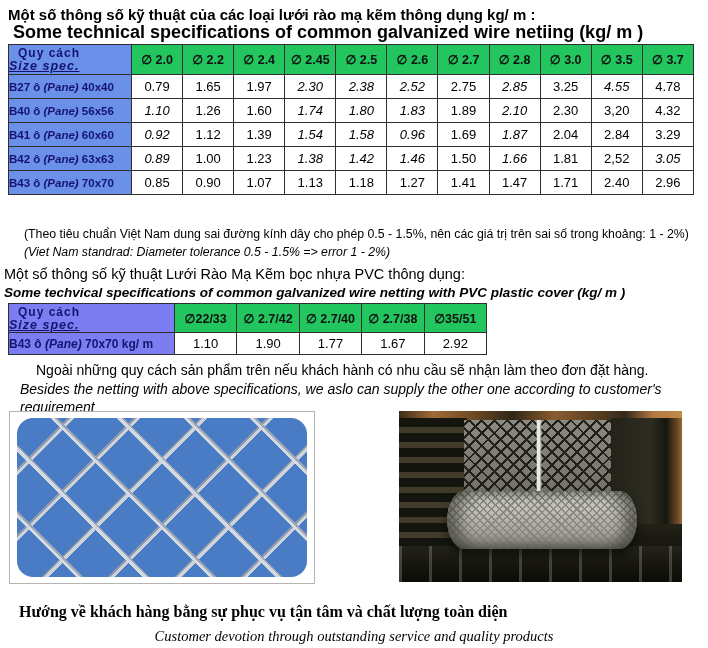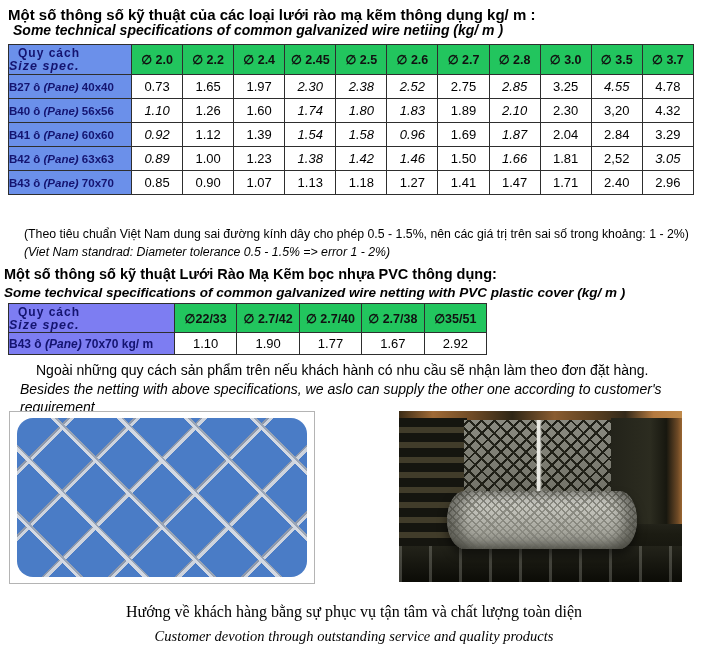--- a/index.html
+++ b/index.html
@@ -6,45 +6,45 @@
     --t1bg:#6b90ea;
     --t2bg:#7d7df2;
     --ink:#141470;
     --fence:#4a7cc6;
   }
   html,body{margin:0;padding:0;background:#fff;}
   body{width:708px;height:648px;position:relative;font-family:"Liberation Sans",sans-serif;color:#000;overflow:hidden;}
   .page{position:absolute;inset:0;}
 
   .title1{position:absolute;left:8px;top:6px;font-size:15px;font-weight:bold;white-space:nowrap;}
-  .title2{position:absolute;left:13px;top:22px;font-size:14px;font-weight:bold;font-style:italic;white-space:nowrap;}
+  .title2{position:absolute;left:13px;top:22px;font-size:18px;font-weight:bold;white-space:nowrap;}
 
   table.spec{position:absolute;border-collapse:collapse;table-layout:fixed;}
   table.spec th,table.spec td{border:1px solid #2e2e2e;padding:0;vertical-align:middle;}
   table.t1{left:8px;top:44px;width:686px;}
   table.t2{left:8px;top:303px;width:479px;}
   table.t1 thead tr{height:30px;} table.t1 tbody tr{height:24px;}
   table.t2 thead tr{height:29px;} table.t2 tbody tr{height:22px;}
   th.corner{text-align:left;padding:1px 0 1px 6px;}
   table.t1 th.corner{width:122px;background:var(--t1bg);}
   table.t2 th.corner{width:165px;background:var(--t2bg);}
   th.corner .c1{font-size:12px;font-weight:bold;color:var(--ink);letter-spacing:1px;line-height:14px;margin-left:9px;}
-  th.corner .c2{font-size:12.5px;font-weight:bold;font-style:italic;color:var(--ink);letter-spacing:1px;line-height:13px;}
+  th.corner .c2{font-size:12.5px;font-weight:bold;font-style:italic;color:var(--ink);letter-spacing:1px;line-height:13px;text-decoration:underline;}
   th.colh{font-size:12.5px;font-weight:bold;color:#111;text-align:center;background:#22c55e;white-space:nowrap;}
   td.label{font-size:11.5px;font-weight:bold;color:var(--ink);padding-left:5px;white-space:nowrap;}
   table.t1 td.label{background:var(--t1bg);}
   table.t2 td.label{background:var(--t2bg);font-size:12px;}
   td.label .pane{font-style:italic;}
   td.val{font-size:13px;text-align:center;background:#fff;}
   td.val.it{font-style:italic;}
 
   .note-vi{position:absolute;left:24px;top:227px;font-size:12.3px;white-space:nowrap;}
   .note-en{position:absolute;left:24px;top:245px;font-size:12.3px;font-style:italic;white-space:nowrap;}
 
-  .h2vi{position:absolute;left:4px;top:266px;font-size:14.5px;font-weight:bold;white-space:nowrap;}
+  .h2vi{position:absolute;left:4px;top:266px;font-size:14.5px;font-weight:normal;white-space:nowrap;}
   .h2en{position:absolute;left:4px;top:285px;font-size:13.5px;font-weight:bold;font-style:italic;white-space:nowrap;}
 
   .para-vi{position:absolute;left:36px;top:362px;font-size:14px;white-space:nowrap;}
   .para-en{position:absolute;left:20px;top:380px;width:655px;font-size:14px;font-style:italic;line-height:18px;}
 
   .photo-frame{position:absolute;left:9px;top:411px;width:306px;height:173px;background:#fff;
     border:1px solid #b4b4b4;box-sizing:border-box;padding:6px 7px;}
   .fence{width:100%;height:100%;border-radius:16px;
     background:
       repeating-linear-gradient(45deg, rgba(0,0,0,0) 0 42px, #d4d9e2 42px 45px, #9aa5b6 45px 47px),
@@ -69,22 +69,22 @@
     background:
       repeating-linear-gradient(90deg, rgba(200,200,190,.25) 0 3px, rgba(0,0,0,0) 3px 30px),
       linear-gradient(180deg,#23231a,#0b0b06);}
   .m-roll{position:absolute;left:17%;top:47%;width:67%;height:34%;border-radius:18px/50%;
     background:
       repeating-linear-gradient(45deg, rgba(0,0,0,0) 0 4px, #87877e 4px 5.5px),
       repeating-linear-gradient(-45deg, rgba(0,0,0,0) 0 4px, #8e8e85 4px 5.5px),
       linear-gradient(180deg,#d5d5ce 0%,#bcbcb4 40%,#a2a299 75%,#83837a 100%);
     box-shadow:inset 12px 0 14px rgba(40,40,32,.55), inset -12px 0 14px rgba(40,40,32,.55), 0 6px 10px rgba(0,0,0,.5);}
 
-  .footer-vi{position:absolute;left:19px;top:603px;width:670px;text-align:center;
-    font-family:"Liberation Serif",serif;font-weight:normal;font-size:16px;}
+  .footer-vi{position:absolute;left:19px;top:603px;width:670px;
+    font-family:"Liberation Serif",serif;font-weight:bold;font-size:16px;}
   .footer-en{position:absolute;left:19px;top:628px;width:670px;text-align:center;
     font-family:"Liberation Serif",serif;font-style:italic;font-size:14.5px;}
 </style>
 </head>
 <body>
 
 <div class="page">
 
   <div class="title1">Một số thông số kỹ thuật của các loại lưới rào mạ kẽm thông dụng kg/ m :</div>
   <div class="title2">Some technical specifications of common galvanized wire netiing (kg/ m )</div>
@@ -105,21 +105,21 @@
           <th class="colh">∅ 2.7</th>
           <th class="colh">∅ 2.8</th>
           <th class="colh">∅ 3.0</th>
           <th class="colh">∅ 3.5</th>
           <th class="colh">∅ 3.7</th>
         </tr>
       </thead>
       <tbody>
         <tr>
           <td class="label"><span>B27 ô </span><span class="pane">(Pane)</span><span> 40x40</span></td>
-          <td class="val">0.73</td>
+          <td class="val">0.79</td>
           <td class="val">1.65</td>
           <td class="val">1.97</td>
           <td class="val it">2.30</td>
           <td class="val it">2.38</td>
           <td class="val it">2.52</td>
           <td class="val">2.75</td>
           <td class="val it">2.85</td>
           <td class="val">3.25</td>
           <td class="val it">4.55</td>
           <td class="val">4.78</td>

